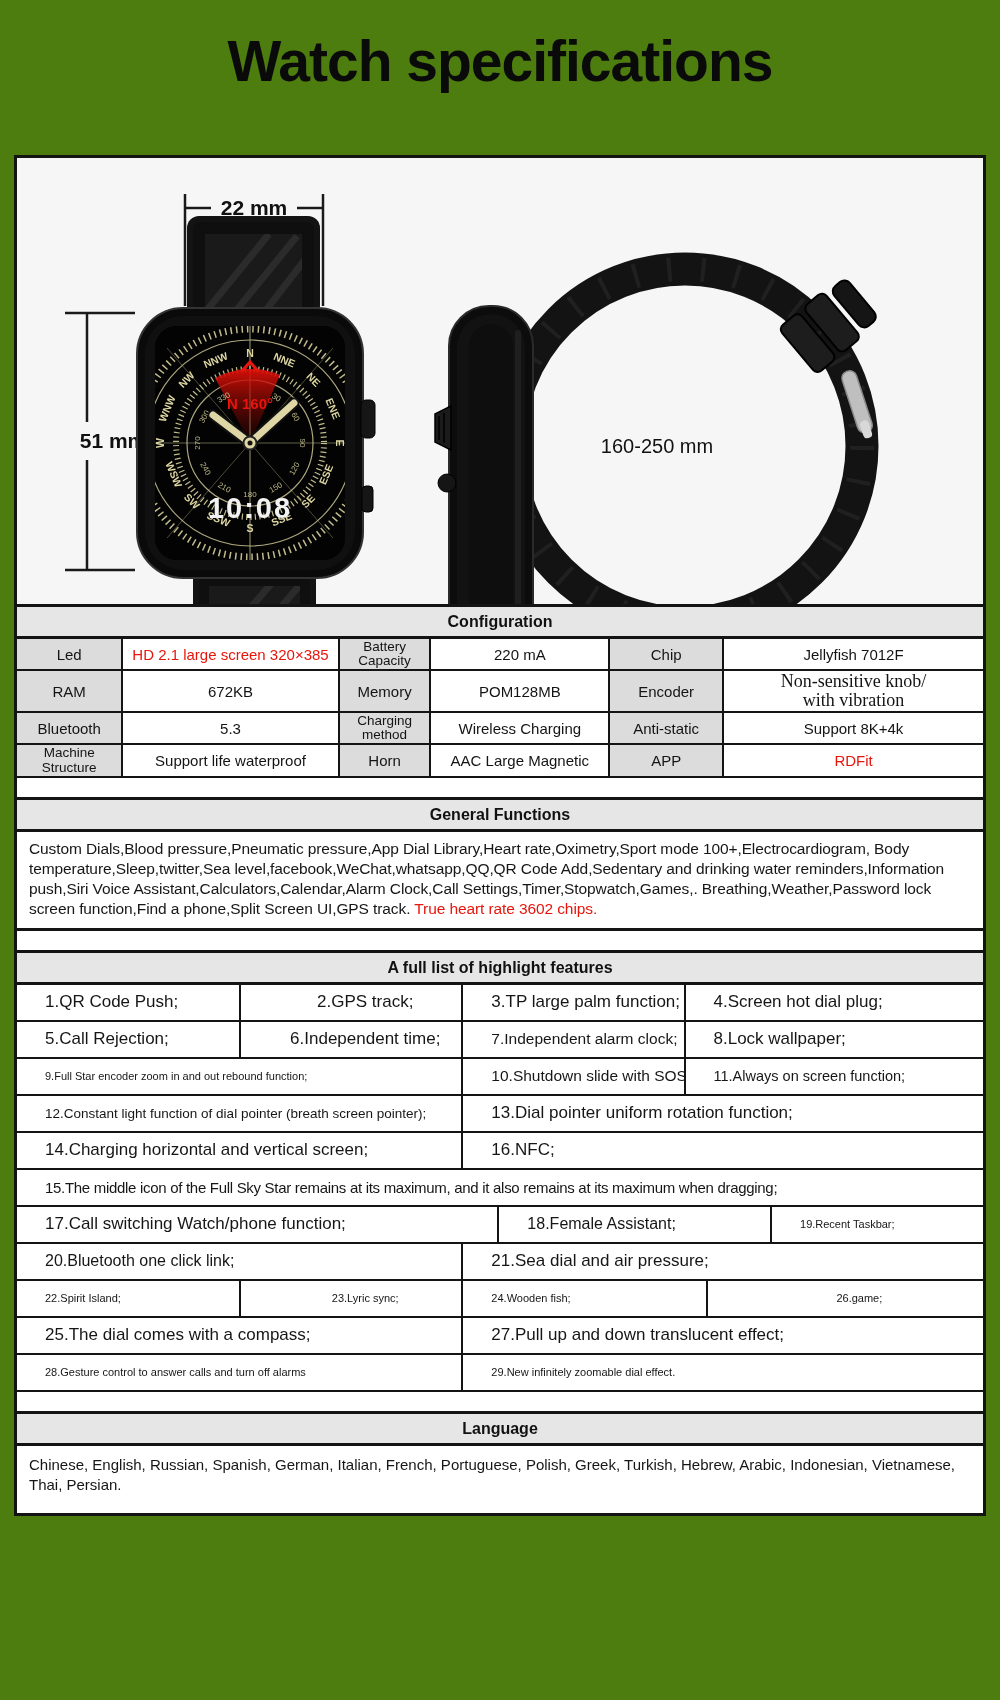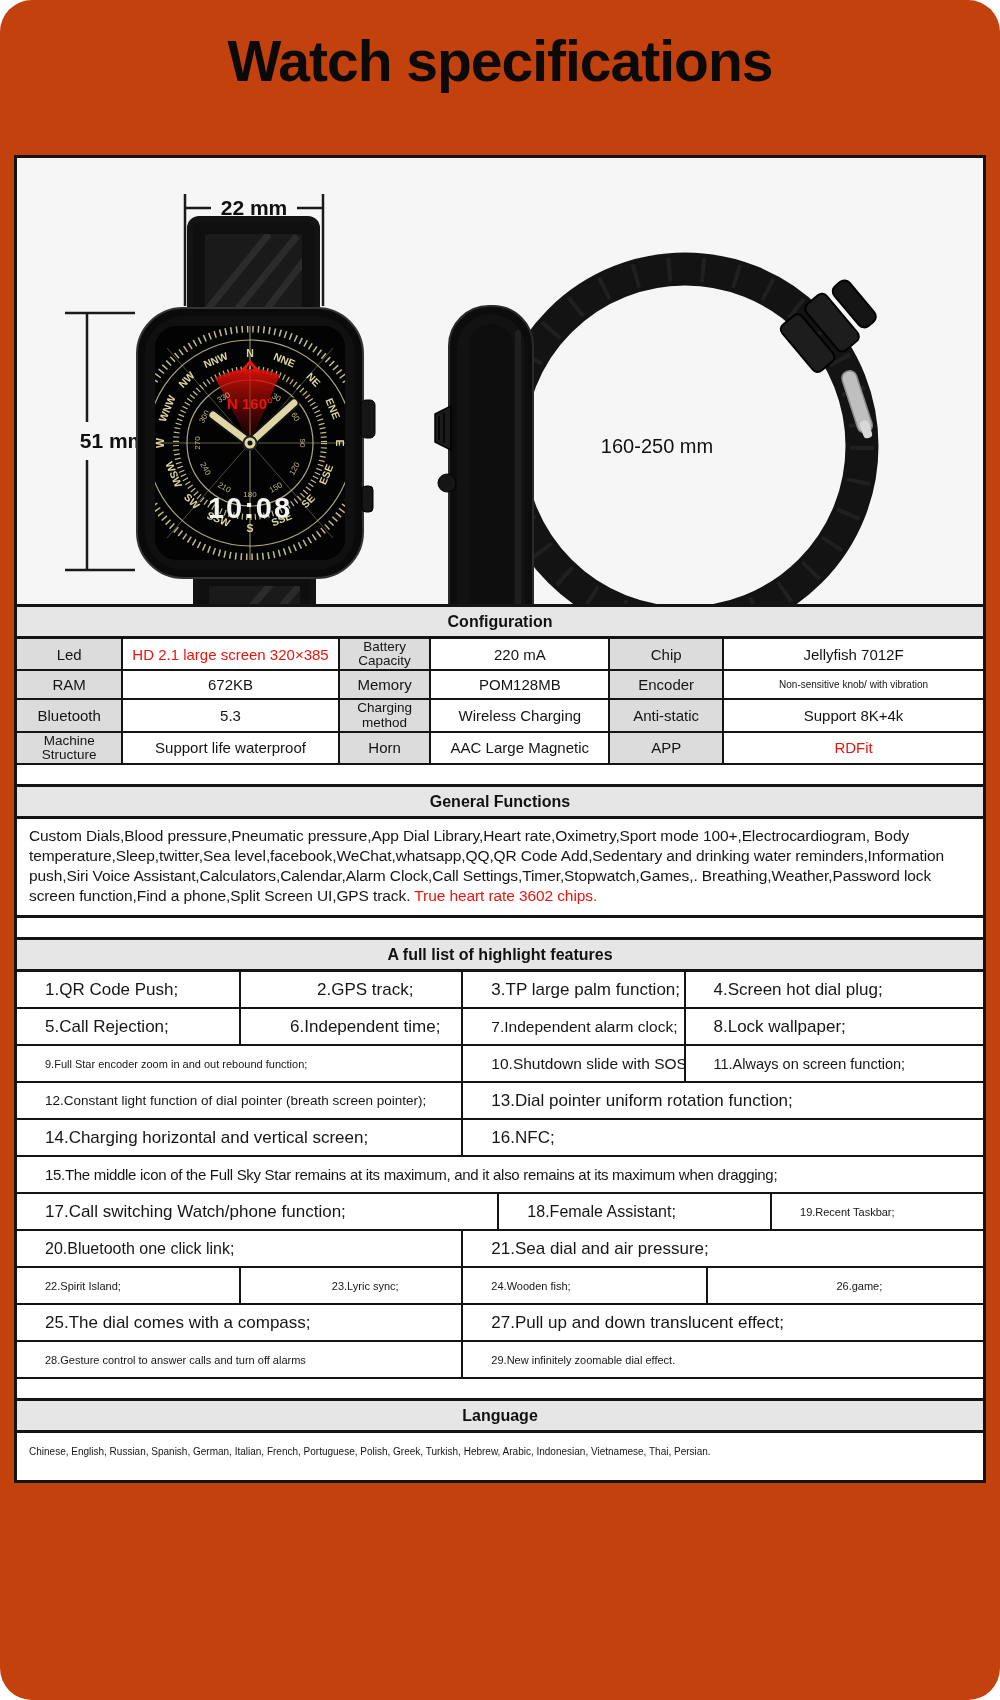--- a/index.html
+++ b/index.html
@@ -1,33 +1,33 @@
 <!DOCTYPE html>
 <html><head>
 <meta charset="utf-8">
 <style>
   html,body{margin:0;padding:0;background:#fff;}
-  .page{position:relative;width:1000px;height:1700px;background:#c2410c;overflow:hidden;
-        font-family:"Liberation Sans",sans-serif;color:#141414;border-radius:32px;}
+  .page{position:relative;width:1000px;height:1700px;background:#4d7c0f;overflow:hidden;
+        font-family:"Liberation Sans",sans-serif;color:#141414;}
   .title{margin:0;padding-top:28px;text-align:center;font-size:57px;font-weight:800;
          letter-spacing:-1px;color:#0a0a0a;}
   .box{position:absolute;left:14px;top:155px;width:966px;border:3px solid #141414;background:#fff;}
   .diagram{height:446px;background:#f6f6f6;position:relative;overflow:hidden;}
   .sect-hdr{border-top:3px solid #141414;border-bottom:3px solid #141414;background:#e6e6e6;
             height:29px;line-height:29px;text-align:center;font-size:16px;font-weight:bold;color:#111;}
   .gap{height:19px;background:#fff;}
   
   .cfg{display:grid;grid-template-columns:10.8% 22.4% 9.5% 18.5% 11.8% 27%;}
   .cfg>div{display:flex;align-items:center;justify-content:center;text-align:center;
            min-height:29px;padding:1px 3px;font-size:15px;border-bottom:2px solid #141414;
            border-left:2px solid #141414;box-sizing:border-box;}
   .cfg>div:nth-child(6n+1){border-left:none;}
   .cfg .lb{background:#dcdcdc;}
   .cfg .sm{font-size:13.5px;line-height:1.05;}
-  .cfg .wrap2{line-height:1.05;font-size:10px;}
+  .cfg .wrap2{line-height:1.05;font-size:18px;font-family:Liberation Serif, serif;}
   .cfg .wrap2 span{display:inline-block;max-width:165px;}
   .red{color:#e8150c;}
   .blue{color:#1c16c8;}
   
   .gf-text{padding:7px 10px 9px 12px;font-size:15.5px;line-height:20px;letter-spacing:-0.1px;
            border-bottom:3px solid #141414;color:#161616;}
   
   .frow{display:grid;border-bottom:2px solid #141414;}
   .frow>div{display:flex;align-items:center;height:35px;white-space:nowrap;overflow:hidden;
             border-left:2px solid #141414;box-sizing:border-box;color:#161616;padding-left:28px;}
@@ -37,21 +37,21 @@
   .fr-c{grid-template-columns:46% 54%;}
   .fr-d{grid-template-columns:100%;}
   .fr-e{grid-template-columns:46% 24.5% 29.5%;gap:36px;}
   .fr-f{grid-template-columns:23% 23% 25.3% 28.7%;}
   .pad22{padding-left:22px;}.pad10{padding-left:10px;}
   .ctr{justify-content:center;padding-left:0;}
   .f17{font-size:17px;}.f165{font-size:11px;}.f16{font-size:16px;}.f155{font-size:15.5px;}
   .f15{font-size:15px;}.f145{font-size:14.5px;}.f135{font-size:13.5px;}
   .tight{letter-spacing:-0.3px;}
   
-  .lang-text{padding:9px 12px 18px 12px;font-size:10px;line-height:20px;color:#161616;}
+  .lang-text{padding:9px 12px 18px 12px;font-size:15px;line-height:20px;color:#161616;}
   svg text{font-family:"Liberation Sans",sans-serif;}
   .dimtxt{font-size:21px;font-weight:bold;fill:#111;}
   .cptxt{font-size:10.5px;font-weight:bold;fill:#ddd6a2;}
   .degtxt{font-size:8px;fill:#cfc894;opacity:.9;}
 </style>
 </head>
 <body>
 
 <div class="page">
 

